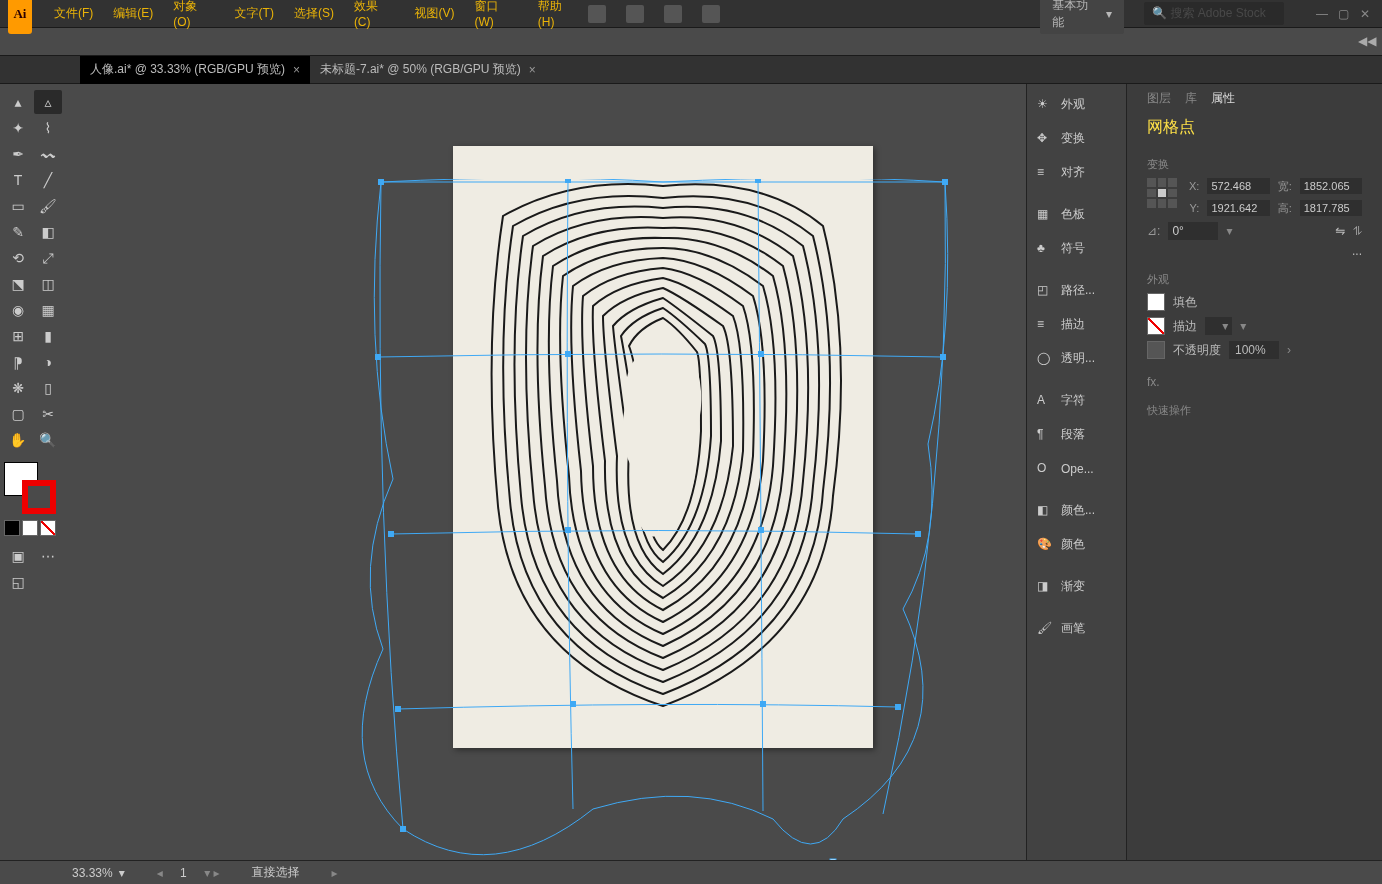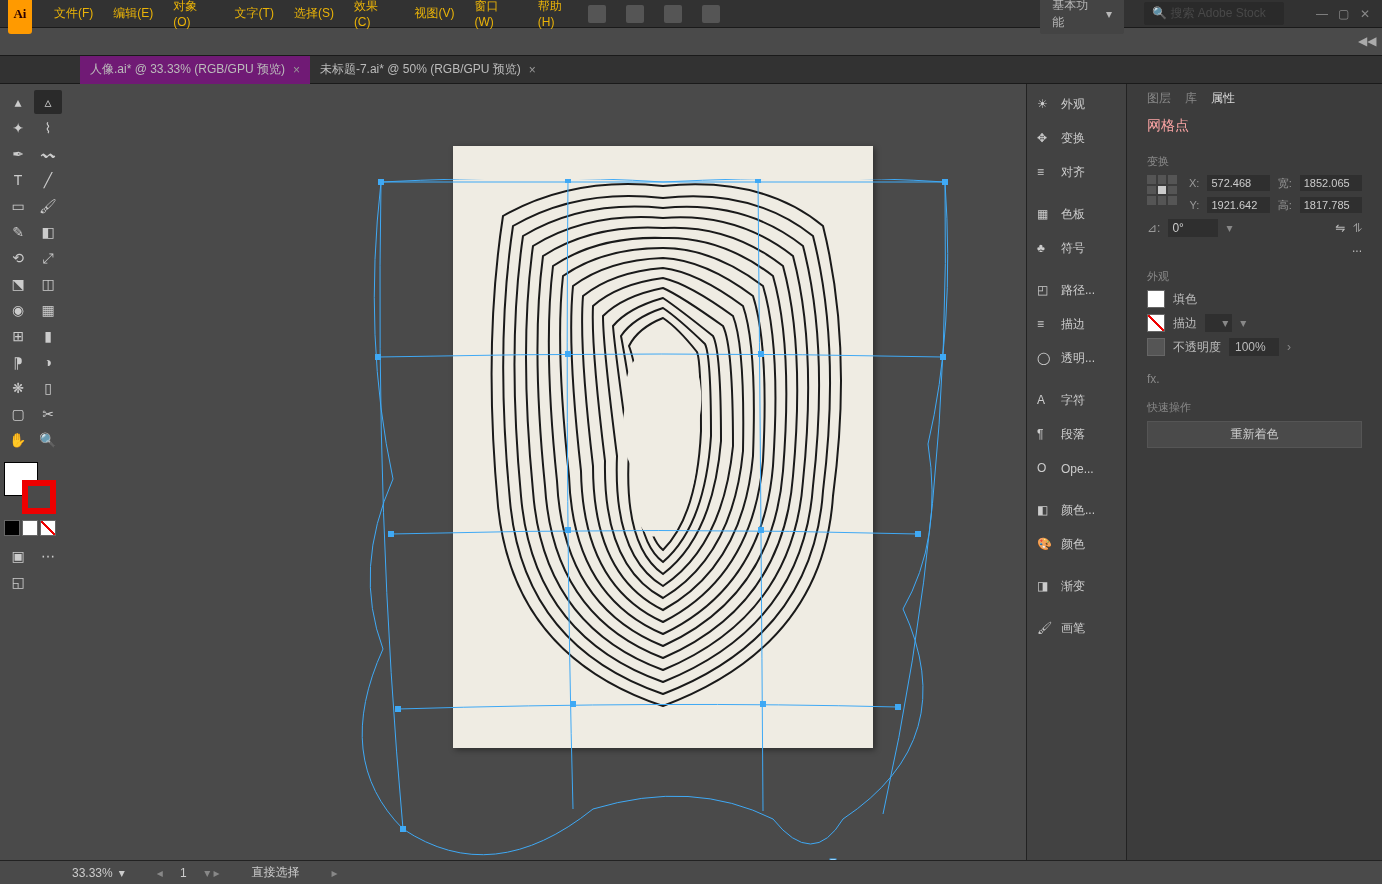--- a/index.html
+++ b/index.html
@@ -16,21 +16,21 @@
 .win-controls { display: flex; gap: 8px; margin-left: 12px; }
 .win-btn { width: 14px; height: 14px; color: #888; cursor: pointer; }
 
 
 .control-bar { height: 28px; background: #4a4a4a; border-bottom: 1px solid #1a1a1a; display: flex; align-items:center; justify-content:flex-end; padding-right:8px; }
 .cb-icon { width:16px; height:16px; color:#aaa; margin-left:6px; }
 
 
 .tab-bar { height: 28px; background: #323232; display: flex; align-items: center; padding-left: 80px; border-bottom: 1px solid #1a1a1a; }
 .tab { padding: 0 10px; height: 28px; display: flex; align-items: center; gap: 8px; cursor: pointer; color: #bbb; }
-.tab.active { background: #701a75; }
+.tab.active { background: #000000; }
 .tab-close { color: #999; cursor: pointer; }
 
 
 .main { display: flex; height: calc(884px - 28px - 28px - 28px - 24px); }
 .toolbox { width: 70px; background: #4a4a4a; padding: 6px 4px; display: flex; flex-direction: column; gap: 2px; }
 .tool-row { display: flex; gap: 2px; }
 .tool { width: 28px; height: 24px; display: flex; align-items: center; justify-content: center; cursor: pointer; color: #ccc; border-radius: 2px; font-size:14px; }
 .tool.active { background: #2a2a2a; }
 .swatches { margin-top: 8px; position: relative; width: 52px; height: 52px; }
 .fill-swatch { position: absolute; width: 34px; height: 34px; background: #fff; border: 1px solid #000; left: 0; top: 0; }
@@ -47,21 +47,21 @@
 .dock { display: flex; }
 .dock-strip { width: 100px; background: #424242; padding-top: 4px; border-left: 1px solid #222; }
 .dock-item { height: 34px; display: flex; align-items: center; gap: 8px; padding: 0 10px; cursor: pointer; color: #ccc; border-bottom:1px solid transparent; }
 .dock-sep { height: 8px; }
 .dock-icon { width: 16px; height: 16px; display: inline-block; }
 
 .props-panel { width: 256px; background: #3c3c3c; padding: 6px 20px; color: #bbb; border-left:1px solid #222; }
 .panel-tabs { display: flex; gap: 14px; margin-bottom: 10px; font-size: 12px; }
 .panel-tab { cursor: pointer; color: #888; }
 .panel-tab.active { color: #ddd; }
-.prop-section-title { color: #fca5a5; margin: 8px 0 19px; font-size: 14px; }
+.prop-section-title { color: #fde047; margin: 8px 0 19px; font-size: 16px; }
 .prop-grid { display: grid; grid-template-columns: auto 1fr auto 1fr; gap: 6px 8px; align-items: center; font-size: 11px; }
 .prop-val { background: #2f2f2f; padding: 2px 4px; color: #ccc; }
 .prop-label { color: #999; text-align: right; }
 .ref-point { width: 30px; height: 30px; display: grid; grid-template-columns: repeat(3,1fr); grid-template-rows: repeat(3,1fr); gap: 2px; margin-right:4px;}
 .ref-point span { background:#555; }
 .ref-point span.sel{ background:#ccc; }
 .angle-row { display:flex; align-items:center; gap:8px; margin-top:6px; }
 .sub-heading { color:#888; margin-top:14px; margin-bottom:6px; font-size:11px; }
 .fill-row { display:flex; align-items:center; gap:8px; margin-bottom:6px; }
 .sw-box { width:18px; height:18px; background:#fff; border:1px solid #666; }
@@ -394,21 +394,20 @@
       </div>
       <div class="opacity-row">
         <div class="sw-box" style="background:#555;"></div>
         <span>不透明度</span>
         <div class="op-val">100%</div>
         <span style="color:#888;">›</span>
       </div>
       <div style="margin-top:16px; color:#888;">fx.</div>
 
       <div class="sub-heading">快速操作</div>
-      <div class="quick-btn">重新着色</div>
     </div>
   </div>
 </div>
 
 <div class="status-bar">
   <div class="zoom">
     <span>33.33%</span>
     <span>▾</span>
   </div>
   <div>

